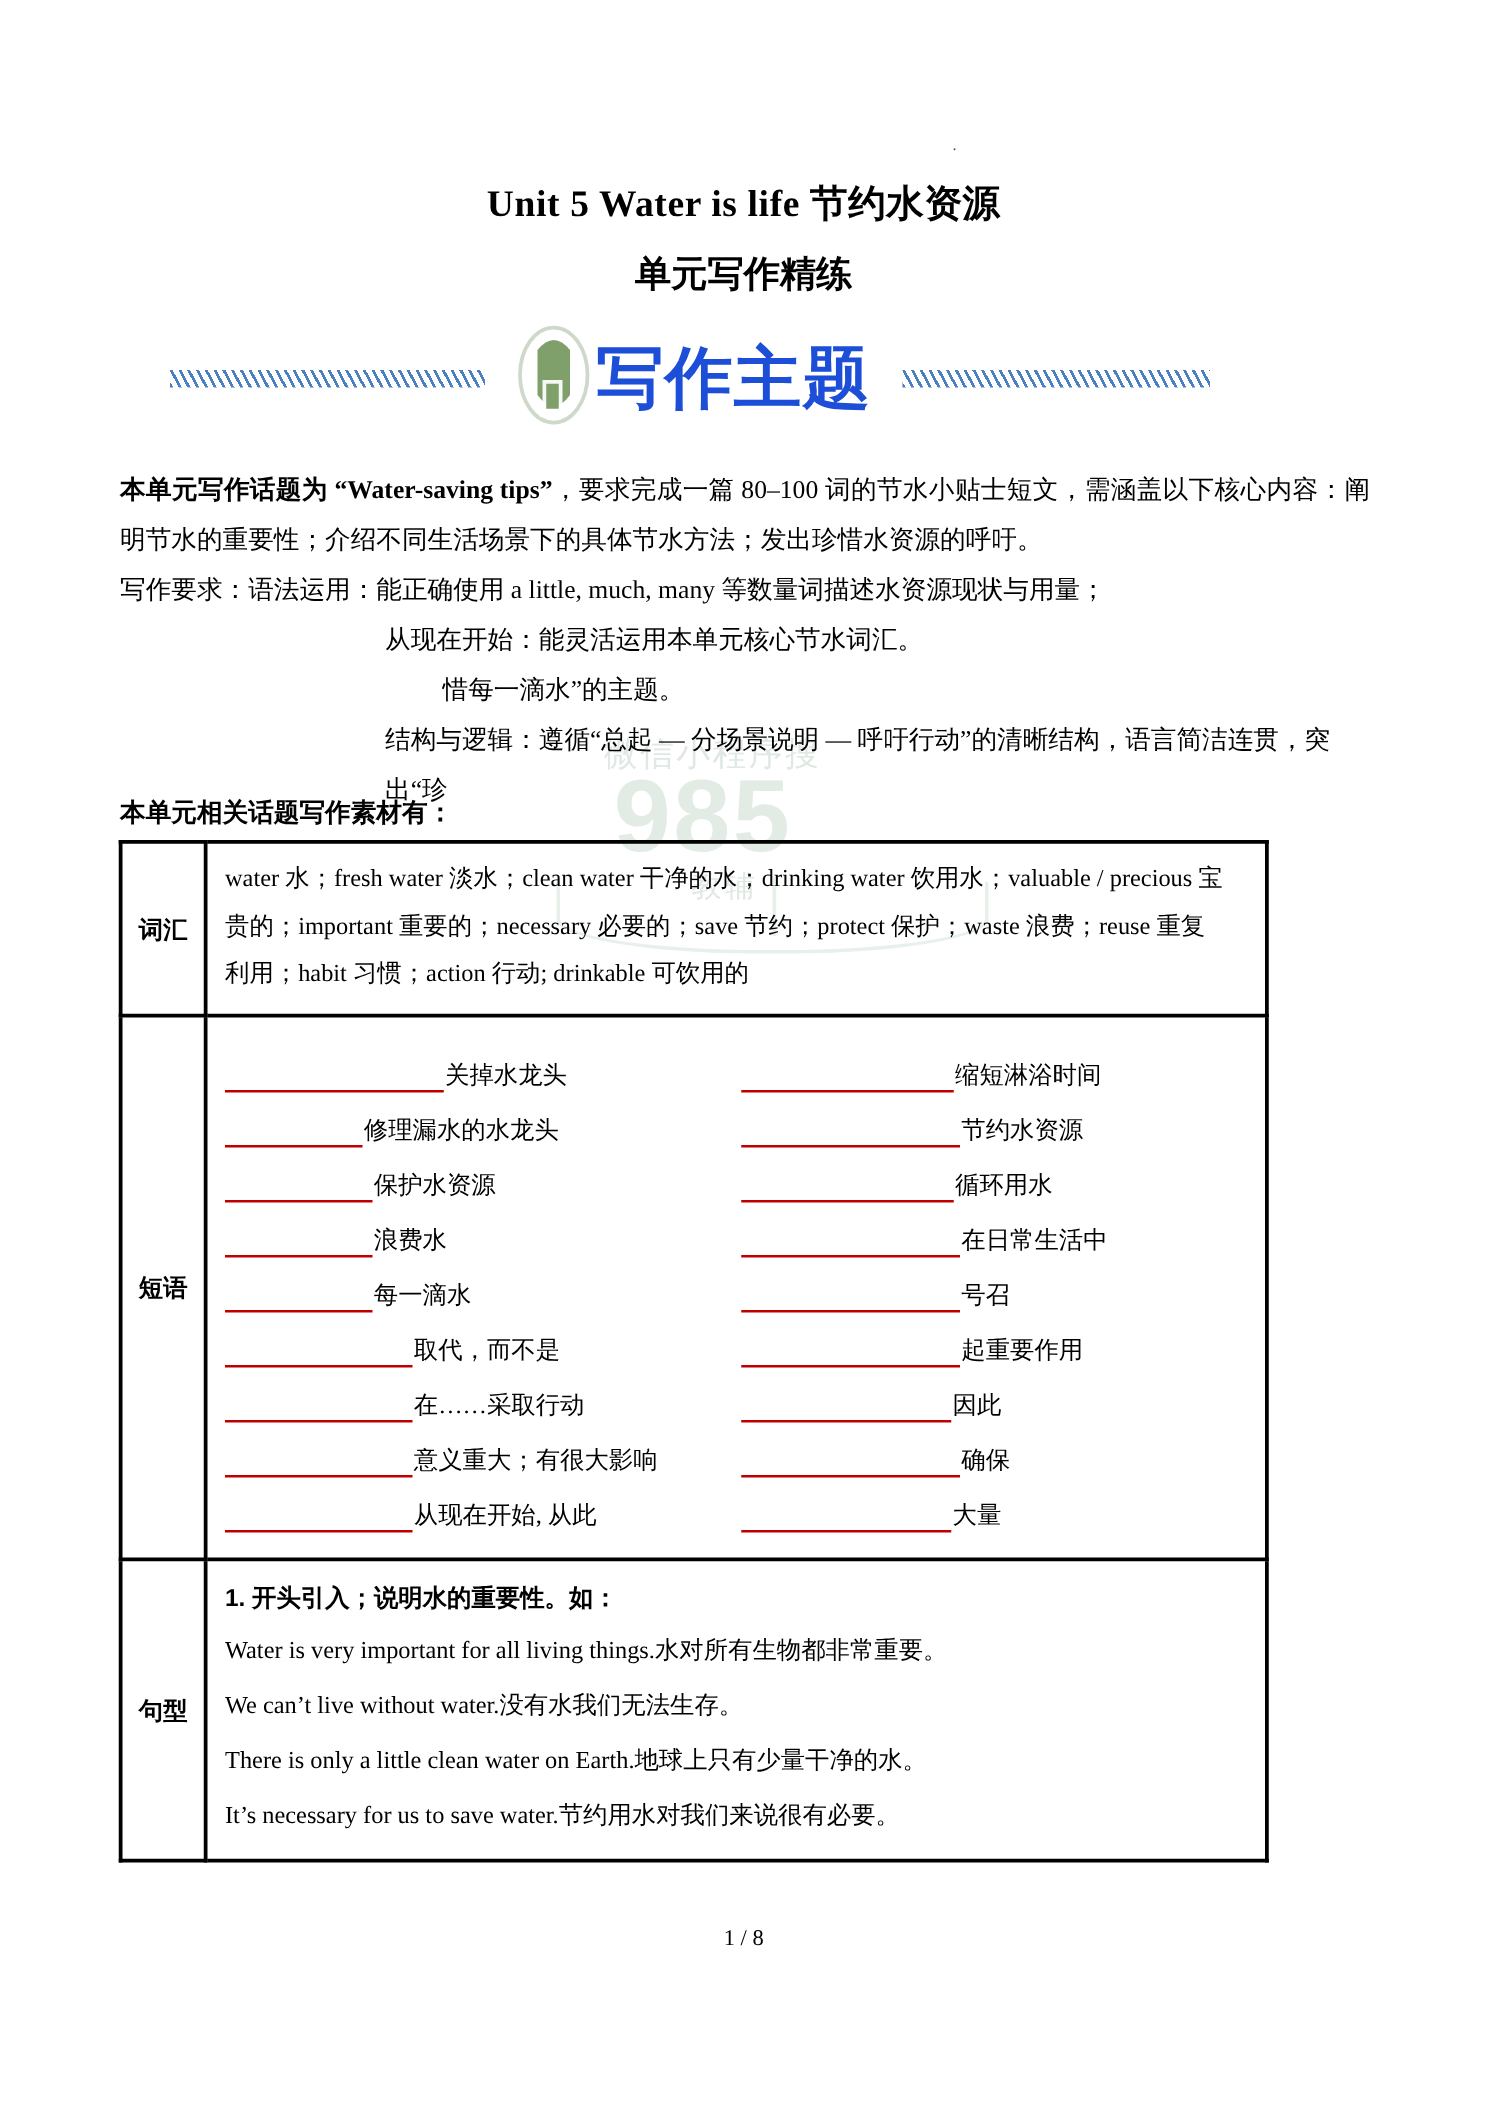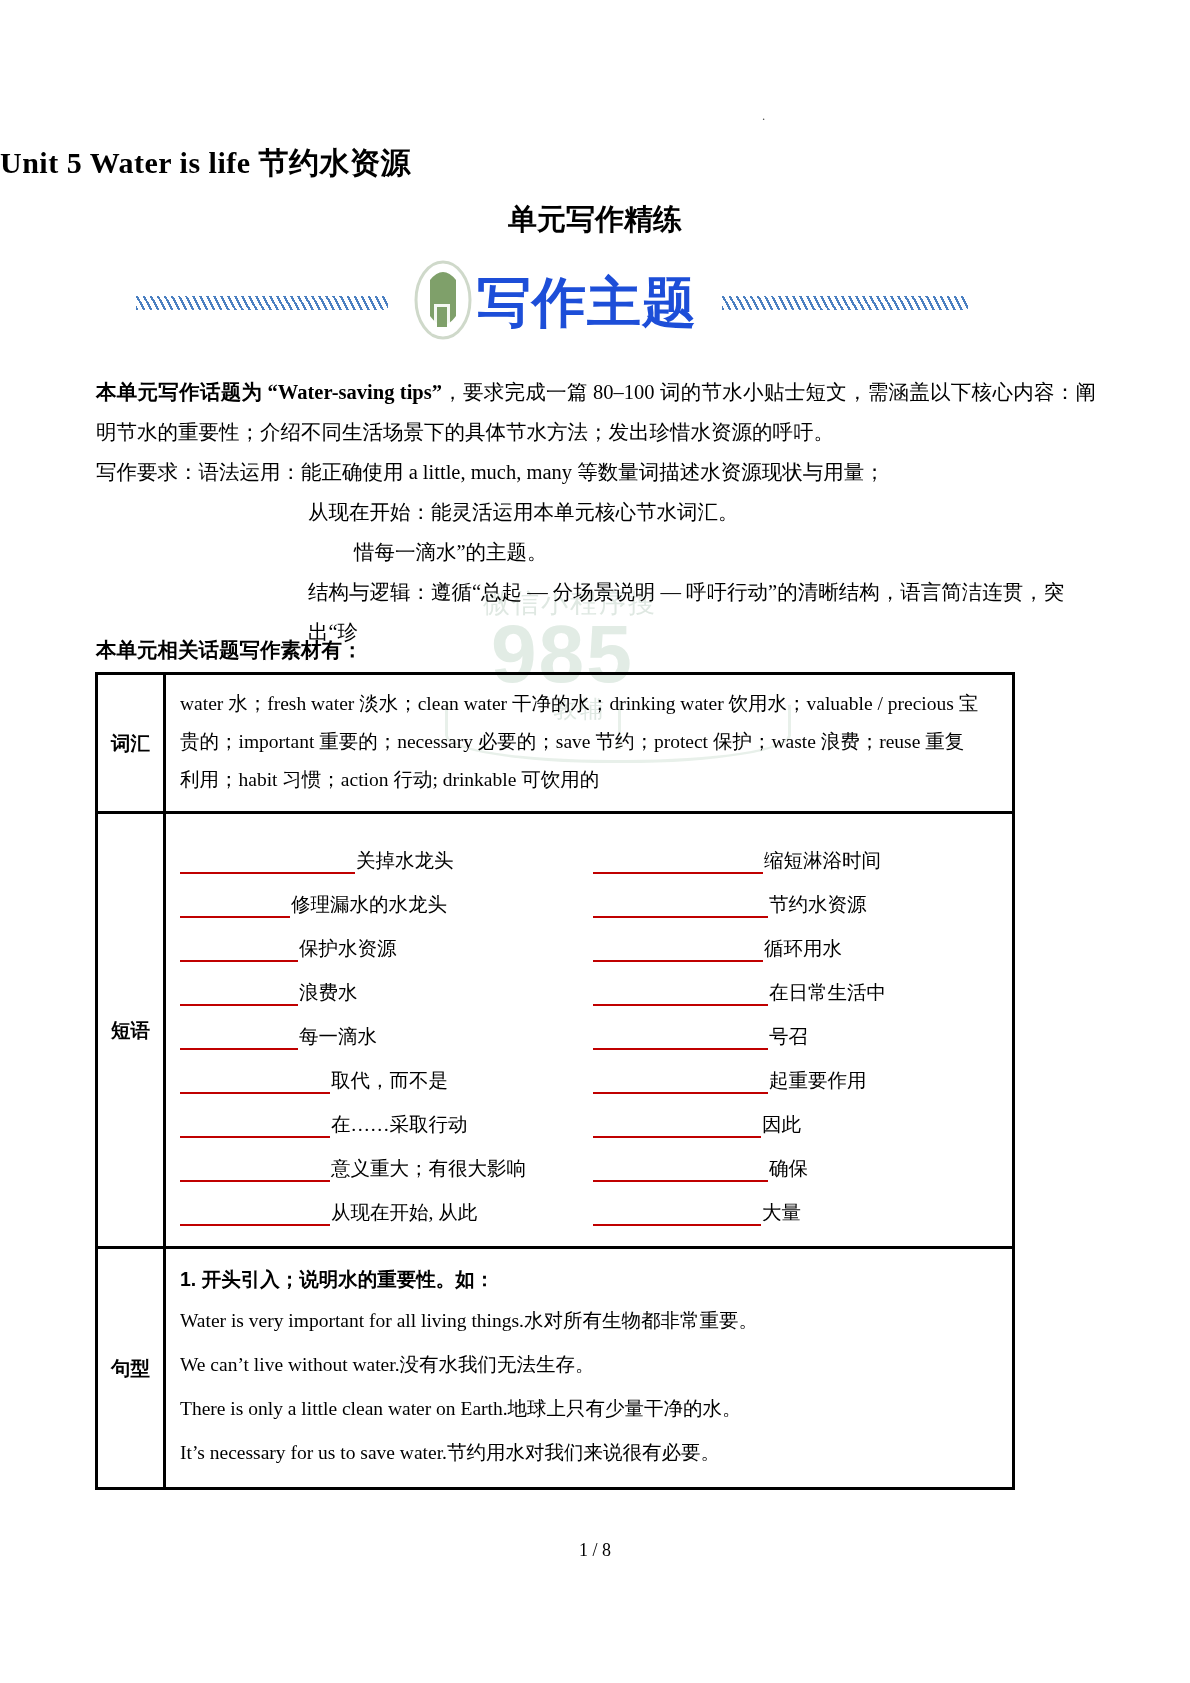--- a/index.html
+++ b/index.html
@@ -82,20 +82,21 @@
     height: 48px;
     background: #e6efe8;
   }
 
   
   .title-main {
     position: absolute;
     top: 143px;
     left: 0;
     width: 100%;
+    text-align: center;
     font-size: 30px;
     font-weight: bold;
     letter-spacing: .5px;
     z-index: 3;
   }
   .title-sub {
     position: absolute;
     top: 200px;
     left: 0;
     width: 100%;

